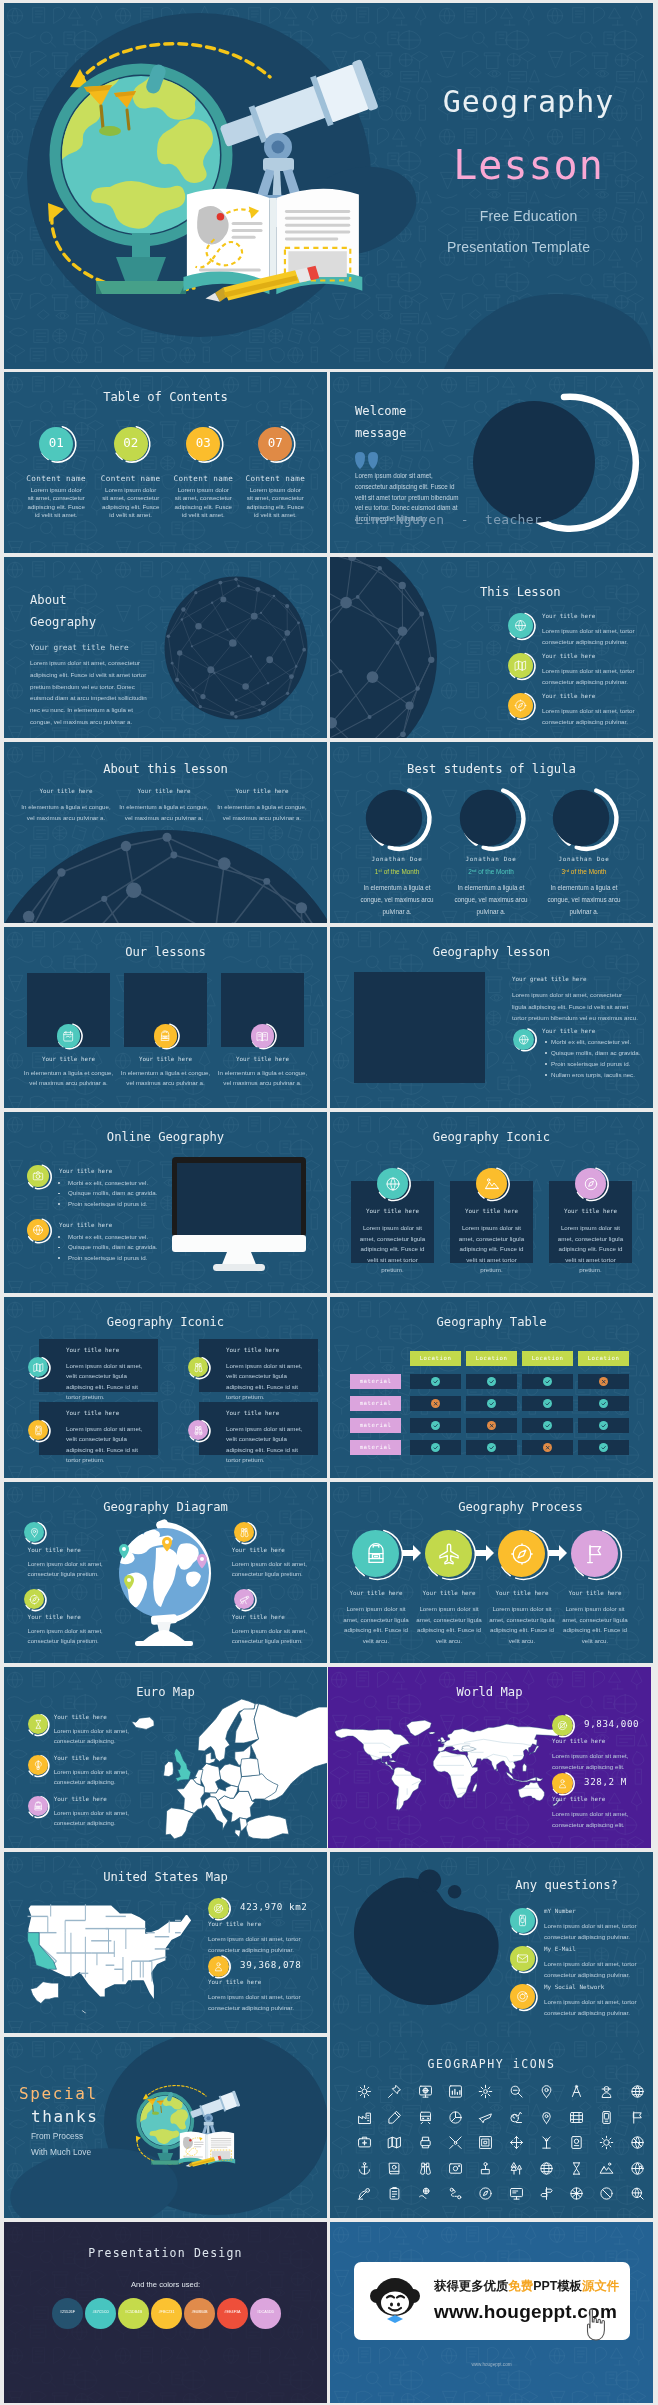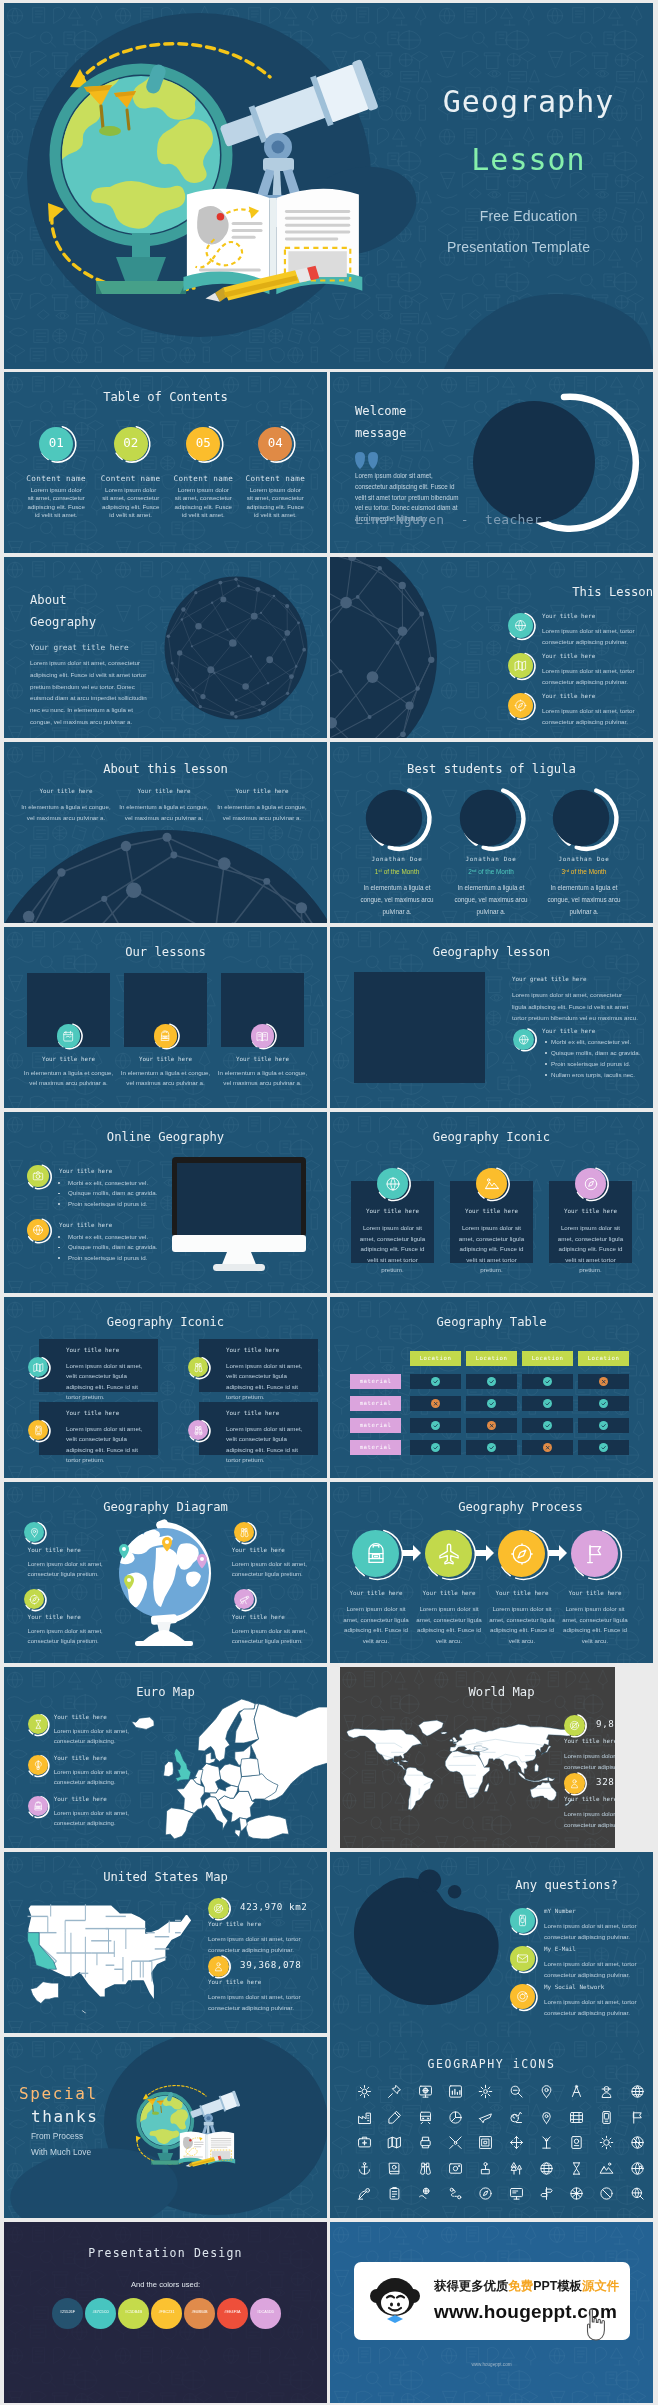--- a/index.html
+++ b/index.html
@@ -304,21 +304,21 @@
       <path d="M14 10 l10 -5 4 11 -10 5z" fill="#c9a227"></path>
       <path d="M2 15 l12 -5 4 11z" fill="#e4e4e4"></path>
       <path d="M24 5 l86 -8 3 15 -85 9z" fill="#f6c924"></path>
       <path d="M24 11 l86 -8 1.4 6 -86 8z" fill="#e0ae14"></path>
       <path d="M110 -3 l14 -1 2.5 15 -13.5 1z" fill="#e8e8e8"></path>
       <path d="M124 -4 l10 -1 2.4 15 -10 1z" fill="#e8453c"></path>
     </g>
   </svg>
 
   <div class="t title" style="left:400px;top:81px;width:249px;text-align:center;font-size:30px;letter-spacing:1px;color:#e9f0f4">Geography</div>
-  <div class="t title" style="left:400px;top:139px;width:249px;text-align:center;font-size:30px;letter-spacing:1px;color:#86efac">Lesson</div>
+  <div class="t title" style="left:400px;top:139px;width:249px;text-align:center;font-size:40px;letter-spacing:1px;color:#f9a8d4">Lesson</div>
   <div class="t sans" style="left:400px;top:205px;width:249px;text-align:center;font-size:14px;color:#b7cfde;letter-spacing:.2px">Free Education</div>
   <div class="t sans" style="left:380px;top:236px;width:269px;text-align:center;font-size:14px;color:#b7cfde;letter-spacing:.2px">Presentation Template</div>
 </div>
 
 <div class="slide" style="left:4px;top:372px;width:323px;height:181px;background:#1f5475">
       <svg class="bgpat" preserveAspectRatio="none" viewBox="0 0 323 181">
         <rect width="323" height="181" fill="url(#dood)"></rect>
       </svg>
       <div class="t title" style="left:0px;top:18px;width:323px;text-align:center;font-size:12.2px;letter-spacing:0px">Table of Contents</div>
       <div>
@@ -337,30 +337,30 @@
         <div class="circ" style="left: 109.7px; top: 54.6px; width: 34px; height: 34px; background: rgb(194, 217, 75);"></div>
         <div class="t serif" style="left:109.7px;top:62.8px;width:34.0px;text-align:center;font-size:12.5px;color:#ffffff">02</div>
         <div class="t serif" style="left:84.7px;top:101.5px;width:84px;text-align:center;font-size:7.6px;color:#d3e0ea;letter-spacing:.4px">Content name</div>
         <div style="position:absolute;left:97.7px;top:113.5px;width:58px;font-size:6.2px;line-height:8.6px;color:#c1d4e1;text-align:center;">Lorem ipsum dolor sit amet, consectetur adipiscing elit. Fusce id velit sit amet.</div>
       </div>
       <div>
         <svg class="ic" style="left:178.05px;top:50.35px" width="42.50" height="42.50" viewBox="0 0 40 40">
           <use href="#badgearc" stroke-width="1.46"></use>
         </svg>
         <div class="circ" style="left: 182.3px; top: 54.6px; width: 34px; height: 34px; background: rgb(251, 189, 44);"></div>
-        <div class="t serif" style="left:182.3px;top:62.8px;width:34.0px;text-align:center;font-size:12.5px;color:#ffffff">05</div>
+        <div class="t serif" style="left:182.3px;top:62.8px;width:34.0px;text-align:center;font-size:12.5px;color:#ffffff">03</div>
         <div class="t serif" style="left:157.3px;top:101.5px;width:84px;text-align:center;font-size:7.6px;color:#d3e0ea;letter-spacing:.4px">Content name</div>
         <div style="position:absolute;left:170.3px;top:113.5px;width:58px;font-size:6.2px;line-height:8.6px;color:#c1d4e1;text-align:center;">Lorem ipsum dolor sit amet, consectetur adipiscing elit. Fusce id velit sit amet.</div>
       </div>
       <div>
         <svg class="ic" style="left:250.05px;top:50.35px" width="42.50" height="42.50" viewBox="0 0 40 40">
           <use href="#badgearc" stroke-width="1.46"></use>
         </svg>
         <div class="circ" style="left: 254.3px; top: 54.6px; width: 34px; height: 34px; background: rgb(224, 138, 69);"></div>
-        <div class="t serif" style="left:254.3px;top:62.8px;width:34.0px;text-align:center;font-size:12.5px;color:#ffffff">04</div>
+        <div class="t serif" style="left:254.3px;top:62.8px;width:34.0px;text-align:center;font-size:12.5px;color:#ffffff">07</div>
         <div class="t serif" style="left:229.3px;top:101.5px;width:84px;text-align:center;font-size:7.6px;color:#d3e0ea;letter-spacing:.4px">Content name</div>
         <div style="position:absolute;left:242.3px;top:113.5px;width:58px;font-size:6.2px;line-height:8.6px;color:#c1d4e1;text-align:center;">Lorem ipsum dolor sit amet, consectetur adipiscing elit. Fusce id velit sit amet.</div>
       </div>
     </div>
 
 <div class="slide" style="left:330px;top:372px;width:323px;height:181px;background:#1f5475">
       <svg class="bgpat" preserveAspectRatio="none" viewBox="0 0 323 181">
         <rect width="323" height="181" fill="url(#dood)"></rect>
       </svg>
       <svg style="position:absolute;left:150px;top:10px" width="180" height="175" viewBox="0 0 180 175">
@@ -393,21 +393,21 @@
     </div>
 
 <div class="slide" style="left:330px;top:557px;width:323px;height:181px;background:#1f5475">
       <svg class="bgpat" preserveAspectRatio="none" viewBox="0 0 323 181">
         <rect width="323" height="181" fill="url(#dood)"></rect>
       </svg>
       <svg style="position:absolute;left:-140px;top:-25px" width="250" height="250">
         <circle cx="125" cy="125" r="122" fill="#16334d"></circle>
         <use href="#meshglobe" x="3" y="3" width="244" height="244"></use>
       </svg>
-      <div class="t title" style="left:150px;top:28px;width:173px;text-align:right;font-size:12.2px;letter-spacing:0px">This Lesson</div>
+      <div class="t title" style="left:150px;top:28px;width:173px;text-align:left;font-size:12.2px;letter-spacing:0px">This Lesson</div>
       <div>
         <svg class="ic" style="left:174.88px;top:52.88px" width="31.25" height="31.25" viewBox="0 0 40 40">
           <use href="#badgearc" stroke-width="1.98"></use>
         </svg>
         <div class="circ" style="left: 178px; top: 56px; width: 25px; height: 25px; background: rgb(78, 200, 189);"></div>
         <svg class="ic" style="left:184.0px;top:62.0px" width="13" height="13" viewBox="0 0 24 24" fill="none" stroke="#fff" stroke-width="1.4" stroke-linecap="round" stroke-linejoin="round">
           <circle cx="12" cy="12" r="9"></circle>
           <path d="M3 12h18M12 3c4.3 4.7 4.3 13.3 0 18M12 3c-4.3 4.7-4.3 13.3 0 18"></path>
         </svg>
         <div class="t serif" style="left:212px;top:56px;font-size:5.9px;color:#cfdfe9;letter-spacing:0">Your title here</div>
@@ -1090,21 +1090,21 @@
           <path d="M9.2 5.2V3.6h5.6v1.6"></path>
           <path d="M8.4 12.6h7.2v3.6H8.4z"></path>
           <path d="M5 11.6h14M5 16.6h14"></path>
           <path d="M10.4 14.4h3.2"></path>
         </svg>
         <div class="t serif" style="left:49.7px;top:129.2px;font-size:5.9px;color:#cfdfe9;letter-spacing:0">Your title here</div>
         <div style="position:absolute;left:49.7px;top:140.6px;width:76px;font-size:6.1px;line-height:10.6px;color:#bdd1df;text-align:left;">Lorem ipsum dolor sit amet, consectetur adipiscing.</div>
       </div>
     </div>
 
-<div class="slide" style="left:340px;top:1667px;width:275px;height:181px;background:#404040">
+<div class="slide" style="left:328px;top:1667px;width:323px;height:181px;background:#4c1d95">
       <svg class="bgpat" preserveAspectRatio="none" viewBox="0 0 323 181">
         <rect width="323" height="181" fill="url(#dood)"></rect>
       </svg>
       <div class="t title" style="left:0px;top:18px;width:323px;text-align:center;font-size:12.2px;letter-spacing:0px">World Map</div>
       <svg style="position:absolute;left:8px;top:46px" width="222" height="110" viewBox="14 10 340 138" preserveAspectRatio="xMidYMid meet">
         <g fill="#ffffff" stroke="#1f5475" stroke-width="0.55" stroke-linejoin="round">
           <path d="M12.0 24.0L15.0 30.0L22.0 33.0L27.0 32.0L32.0 30.0L40.0 30.0L45.0 33.0L49.0 37.0L53.0 40.0L56.0 43.0L56.0 48.0L58.0 53.0L62.0 57.0L66.0 59.0L70.0 66.0L74.0 67.0L83.0 64.0L83.0 69.0L88.0 71.0L92.0 69.0L93.0 74.0L97.0 75.0L101.0 81.0L103.0 82.0L99.0 81.0L97.0 78.0L92.0 74.0L90.0 73.0L89.0 71.0L85.0 71.0L83.0 68.0L85.0 61.0L91.0 61.0L95.0 60.0L98.0 65.0L100.0 63.0L99.0 58.0L104.0 55.0L110.0 48.0L113.0 45.0L120.0 43.0L125.0 42.0L127.0 43.0L124.0 38.0L118.0 32.0L113.0 28.0L103.0 27.0L99.0 22.0L95.0 20.0L85.0 20.0L78.0 20.0L70.0 21.0L64.0 21.0L55.0 20.0L48.0 20.0L39.0 20.0L30.0 19.0L24.0 19.0L14.0 22.0L12.0 24.0Z"></path>
           <path d="M135.0 30.0L128.0 25.0L126.0 20.0L122.0 14.0L130.0 8.0L150.0 6.0L160.0 10.0L158.0 17.0L150.0 22.0L140.0 28.0L135.0 30.0Z"></path>
           <path d="M103.0 82.0L105.0 79.0L109.0 78.0L118.0 79.0L120.0 82.0L128.0 85.0L130.0 90.0L136.0 93.0L142.0 95.0L145.0 98.0L141.0 104.0L140.0 110.0L132.0 115.0L127.0 124.0L123.0 128.0L118.0 130.0L117.0 135.0L114.0 140.0L111.0 143.0L106.0 142.0L107.0 135.0L107.0 128.0L109.0 120.0L110.0 112.0L110.0 108.0L104.0 104.0L99.0 96.0L100.0 92.0L102.0 89.0L103.0 85.0L103.0 82.0Z"></path>
           <path d="M163.0 75.0L163.0 69.0L167.0 62.0L170.0 58.0L174.0 54.0L182.0 53.0L190.0 56.0L200.0 58.0L205.0 58.0L212.0 59.0L214.0 62.0L218.0 68.0L223.0 78.0L231.0 78.0L231.0 83.0L225.0 88.0L221.0 92.0L220.0 100.0L216.0 107.0L213.0 116.0L206.0 124.0L200.0 125.0L197.0 119.0L194.0 112.0L192.0 106.0L189.0 91.0L185.0 86.0L180.0 84.0L175.0 85.0L170.0 84.0L166.0 80.0L163.0 75.0Z"></path>

